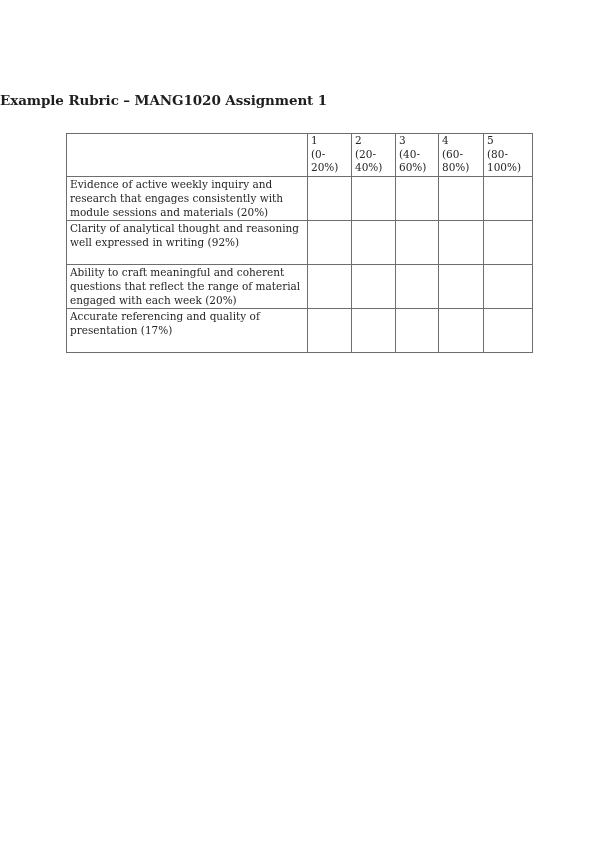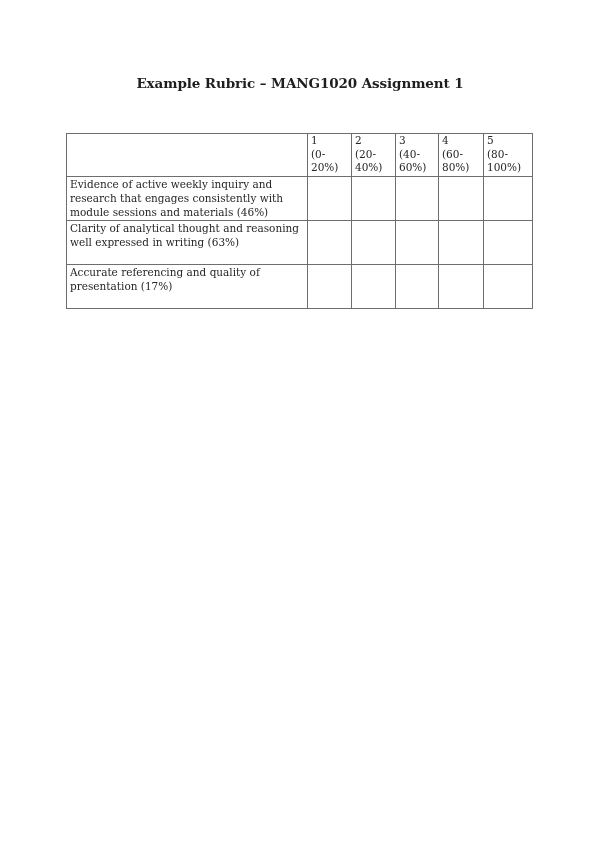--- a/index.html
+++ b/index.html
@@ -11,25 +11,25 @@
     position: relative;
     width: 600px;
     height: 849px;
     background: #ffffff;
     font-family: "DejaVu Serif", serif;
     color: #262626;
     overflow: hidden;
   }
   .doc-title {
     position: absolute;
-    top: 75px;
+    top: 92px;
     left: 0;
     width: 100%;
     margin: 0;
-    text-align: center;
+    text-align: left;
     font-size: 13.5px;
     line-height: 17px;
     font-weight: bold;
     letter-spacing: -0.1px;
     color: #1e1e1e;
   }
   table.rubric {
     position: absolute;
     top: 133px;
     left: 66px;
@@ -94,38 +94,48 @@
 (60-
 80%)</th>
       <th>5
 (80-
 100%)</th>
     </tr>
 
     <tr class="row-data">
       <td>Evidence of active weekly inquiry and
 research that engages consistently with
-module sessions and materials (46%)</td>
+module sessions and materials (20%)</td>
       <td></td>
       <td></td>
       <td></td>
       <td></td>
       <td></td>
     </tr>
 
     <tr class="row-data">
       <td>Clarity of analytical thought and reasoning
-well expressed in writing (63%)</td>
+well expressed in writing (92%)</td>
       <td></td>
       <td></td>
       <td></td>
       <td></td>
       <td></td>
     </tr>
 
+    <tr class="row-data">
+      <td>Ability to craft meaningful and coherent
+questions that reflect the range of material
+engaged with each week (20%)</td>
+      <td></td>
+      <td></td>
+      <td></td>
+      <td></td>
+      <td></td>
+    </tr>
 
     <tr class="row-data">
       <td>Accurate referencing and quality of
 presentation (17%)</td>
       <td></td>
       <td></td>
       <td></td>
       <td></td>
       <td></td>
     </tr>

